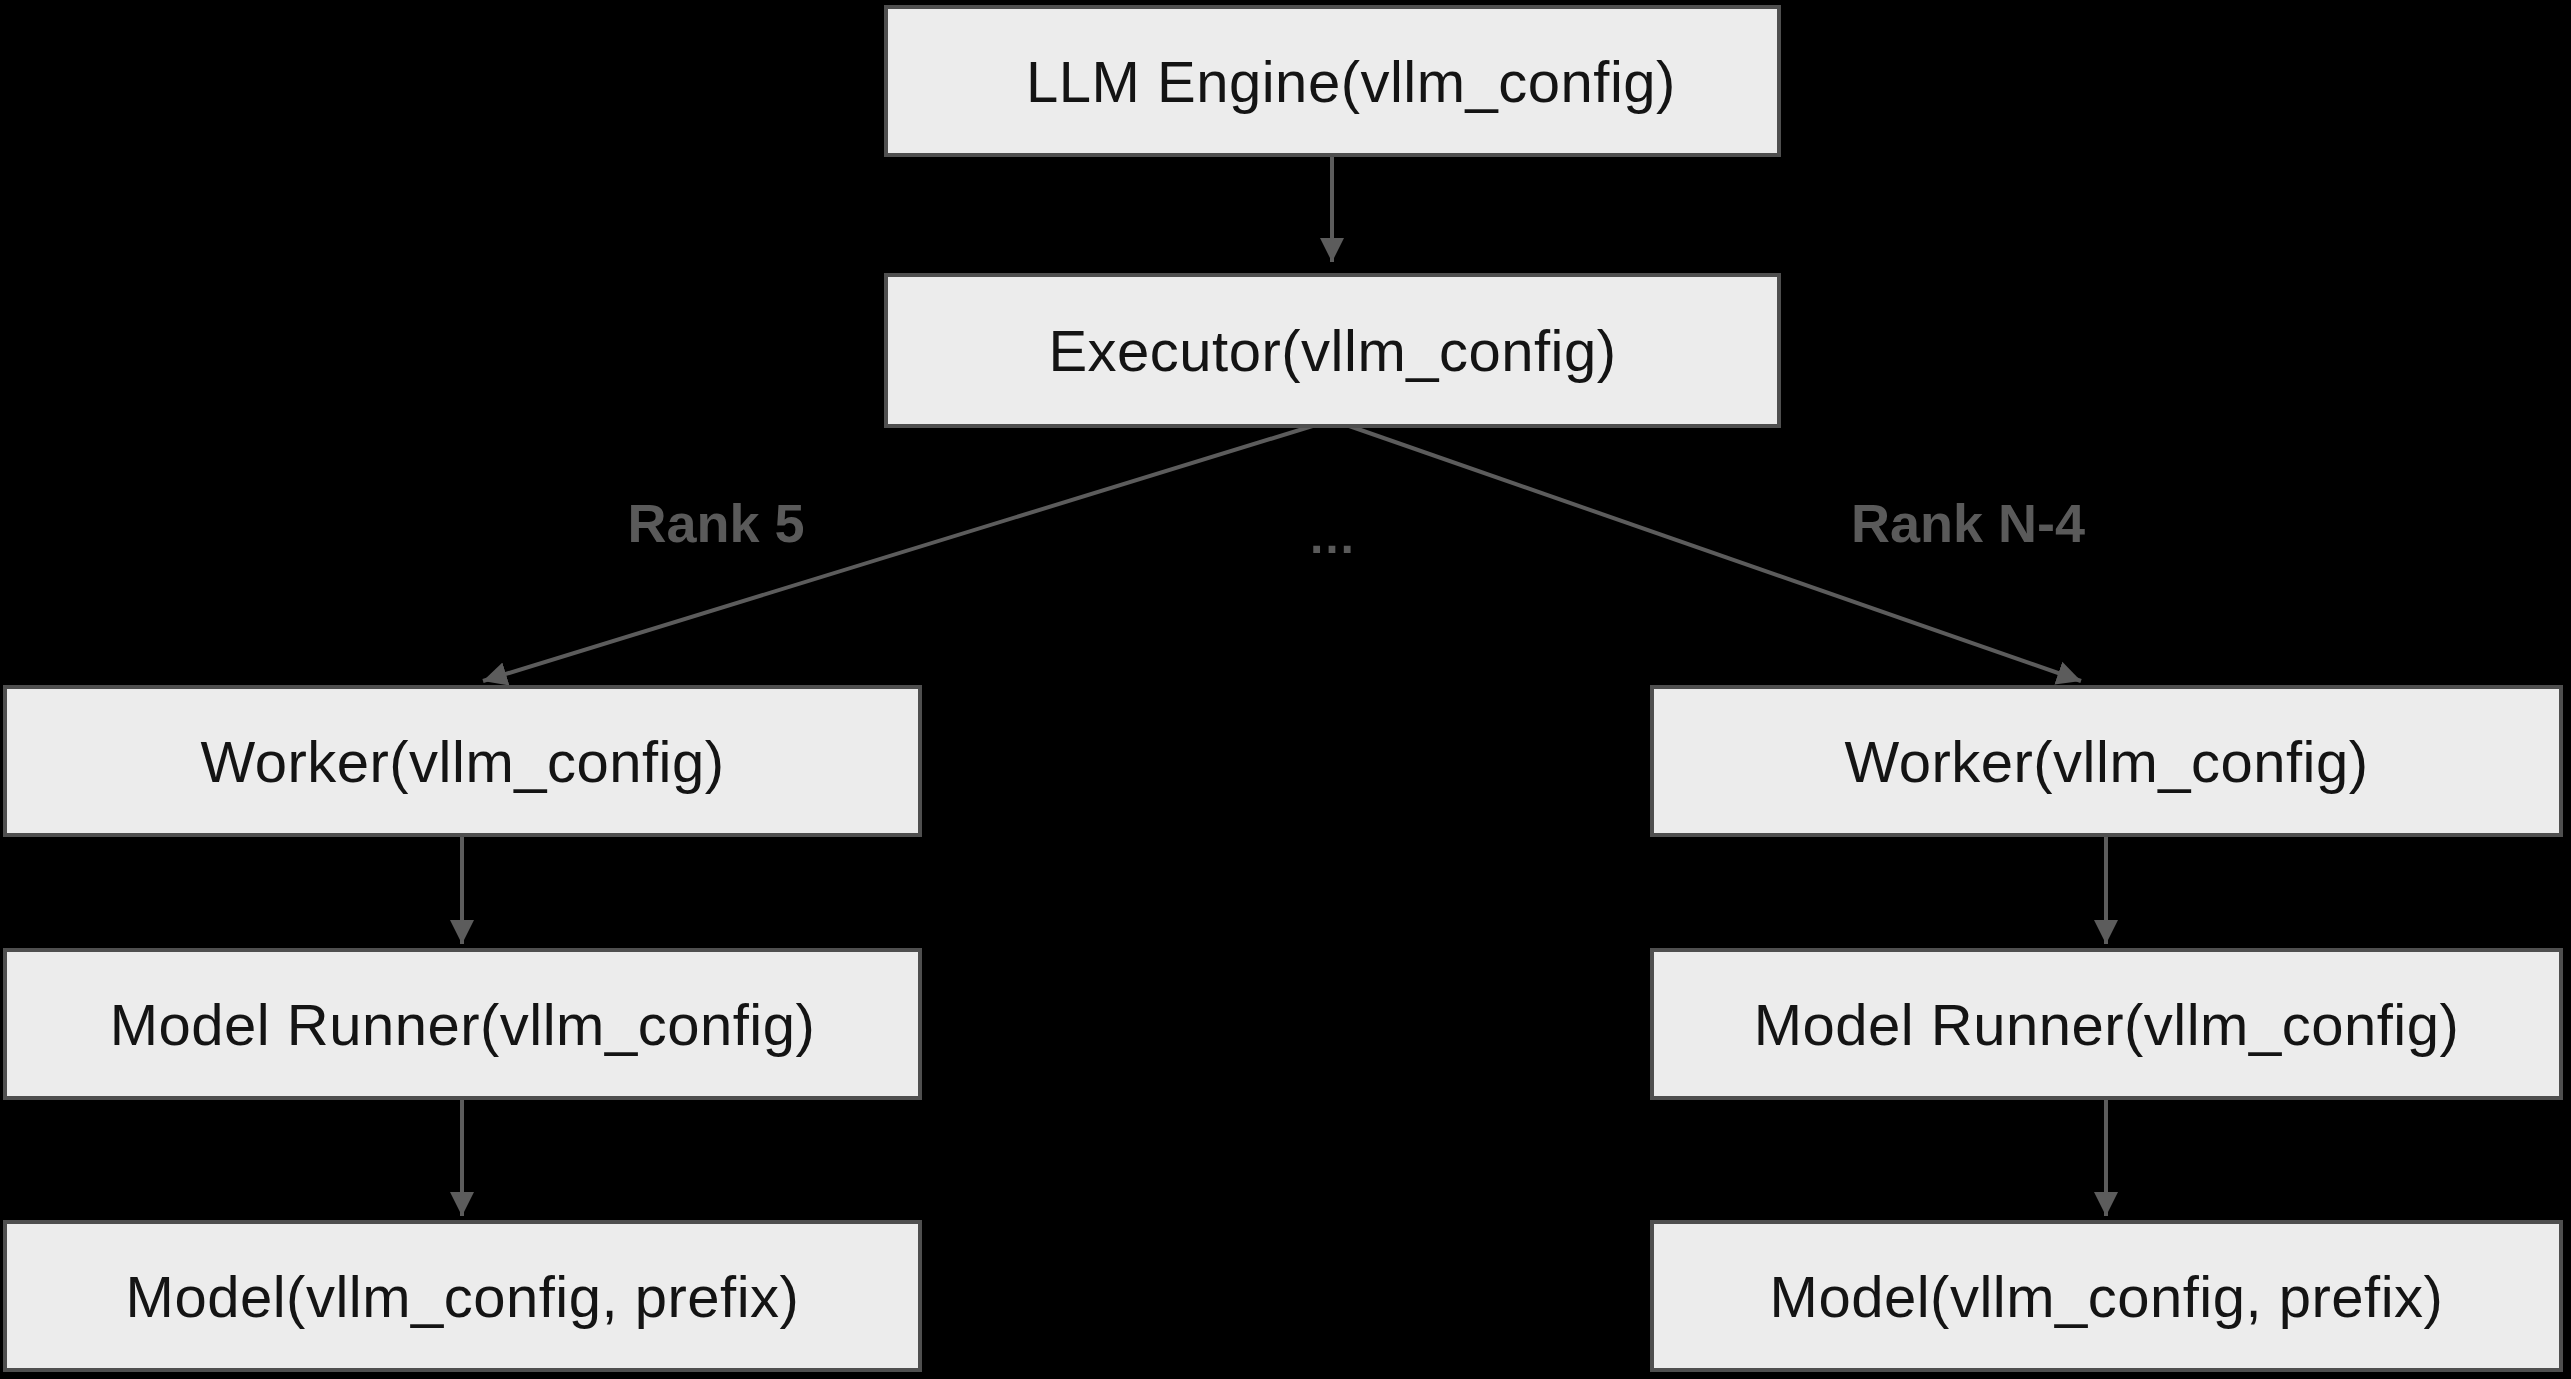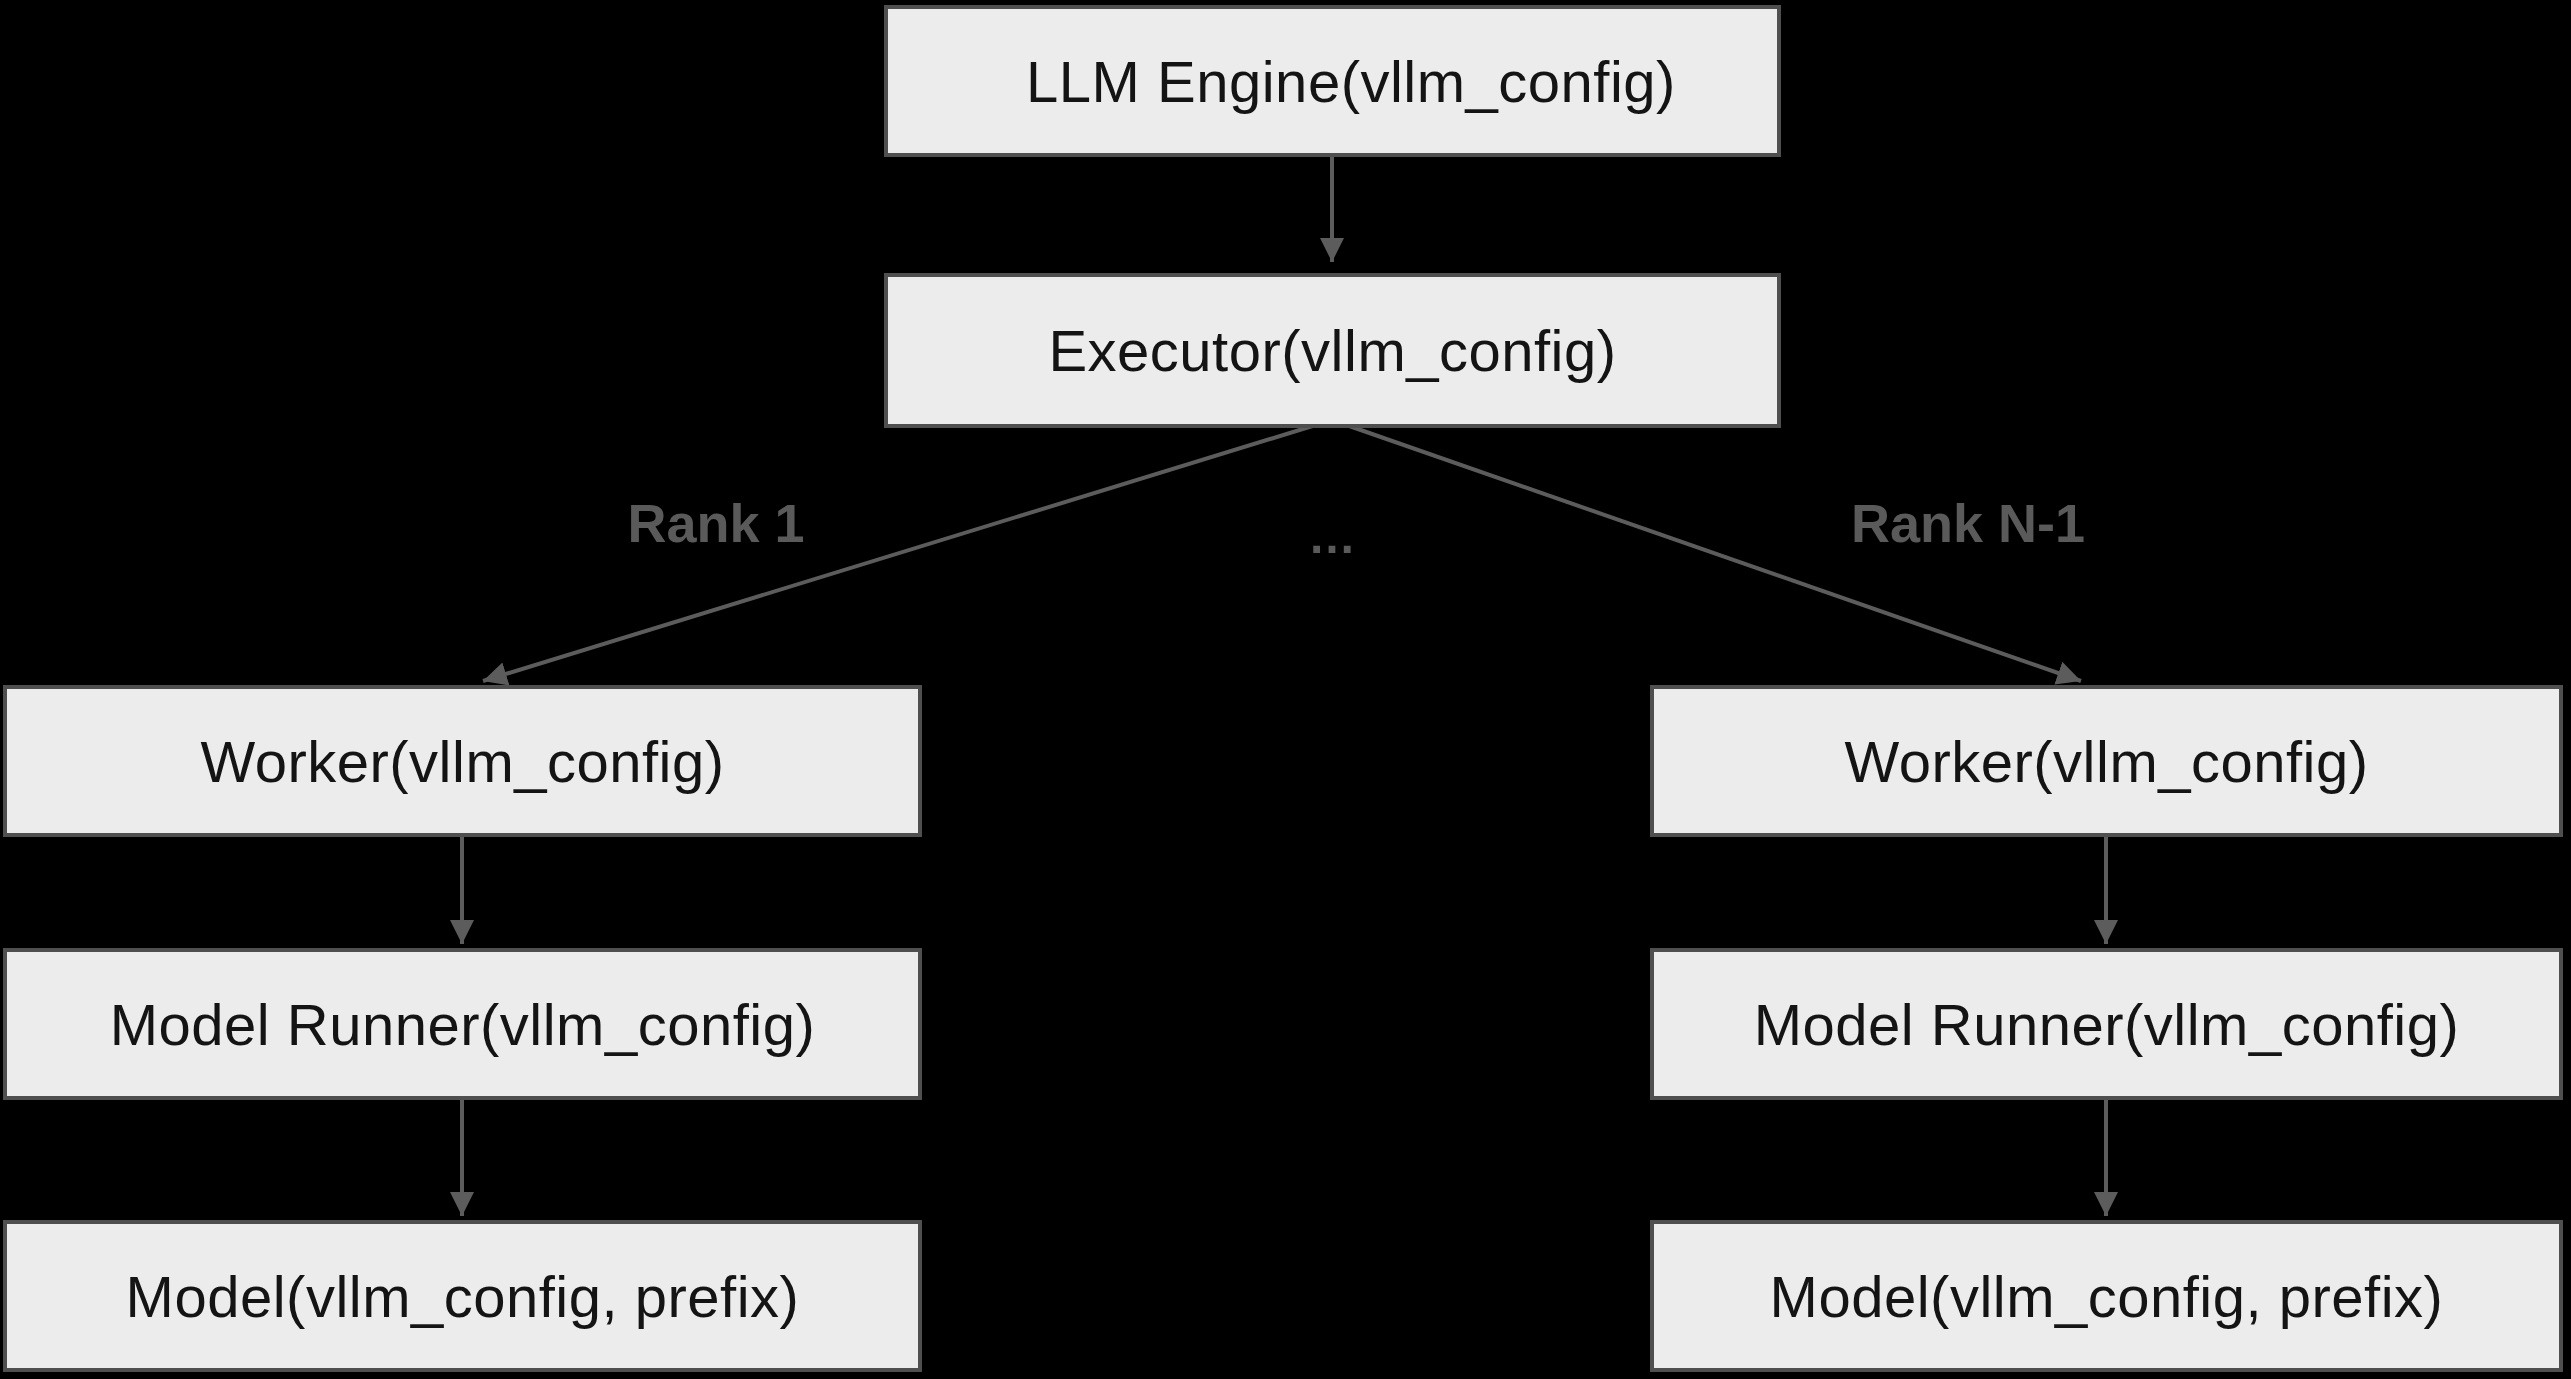--- a/index.html
+++ b/index.html
@@ -77,25 +77,25 @@
     <line x1="462" y1="837" x2="462" y2="944" marker-end="url(#arrowhead)"></line>
     <line x1="2106" y1="837" x2="2106" y2="944" marker-end="url(#arrowhead)"></line>
     <line x1="462" y1="1100" x2="462" y2="1216" marker-end="url(#arrowhead)"></line>
     <line x1="2106" y1="1100" x2="2106" y2="1216" marker-end="url(#arrowhead)"></line>
   </svg>
 
   <div class="node node-llm-engine">LLM Engine(vllm_config)</div>
 
   <div class="node node-executor">Executor(vllm_config)</div>
 
-  <div class="edge-label edge-label-rank-0">Rank 1</div>
+  <div class="edge-label edge-label-rank-0">Rank 5</div>
 
   <div class="edge-label edge-label-ellipsis">…</div>
 
-  <div class="edge-label edge-label-rank-n">Rank N-1</div>
+  <div class="edge-label edge-label-rank-n">Rank N-4</div>
 
   <div class="node node-worker-0">Worker(vllm_config)</div>
 
   <div class="node node-worker-n">Worker(vllm_config)</div>
 
   <div class="node node-model-runner-0">Model Runner(vllm_config)</div>
 
   <div class="node node-model-runner-n">Model Runner(vllm_config)</div>
 
   <div class="node node-model-0">Model(vllm_config, prefix)</div>

